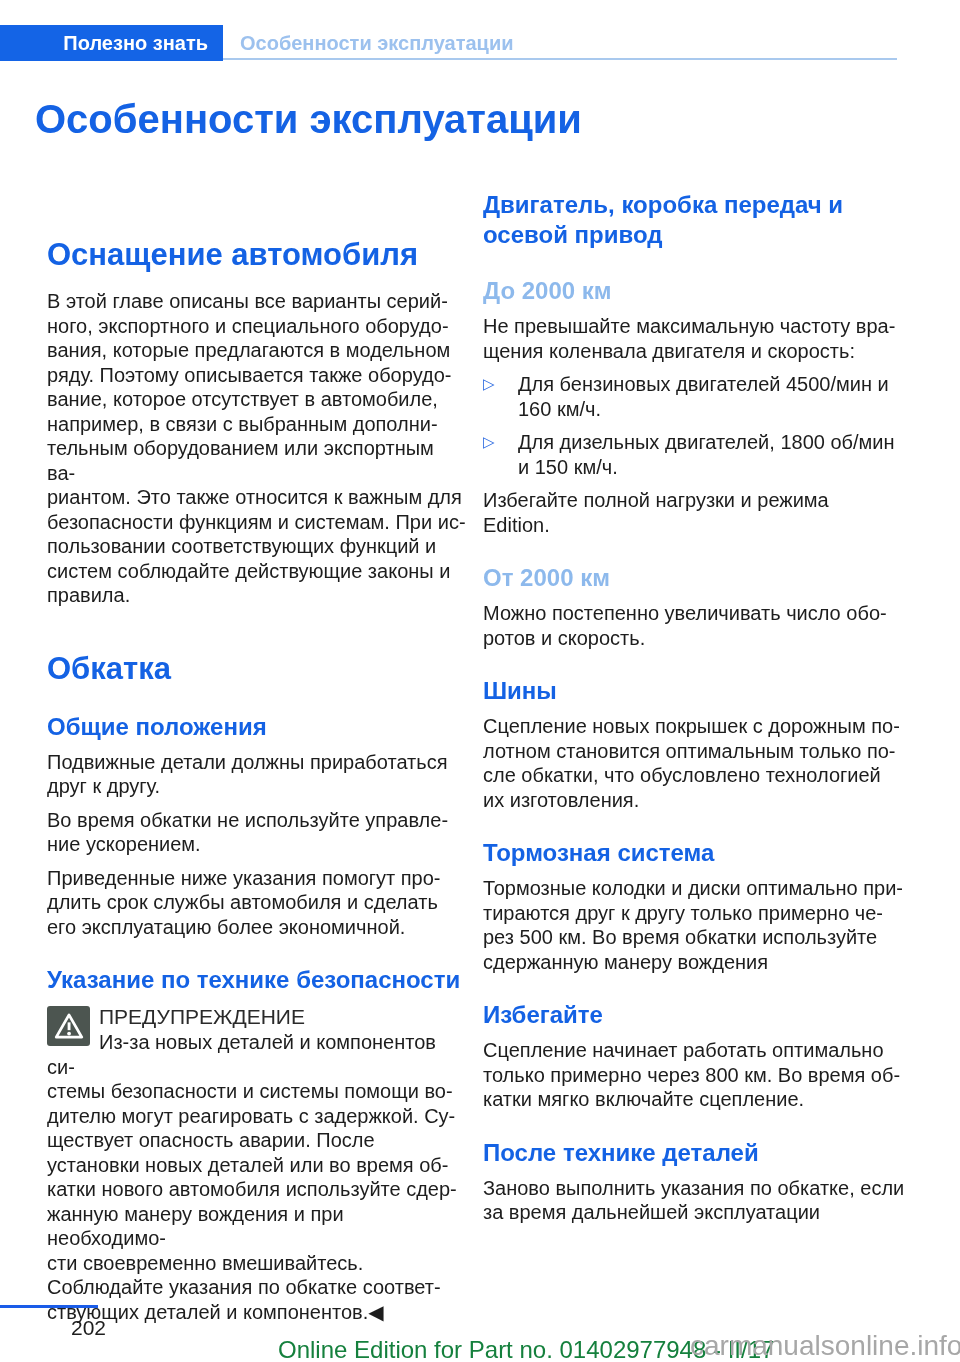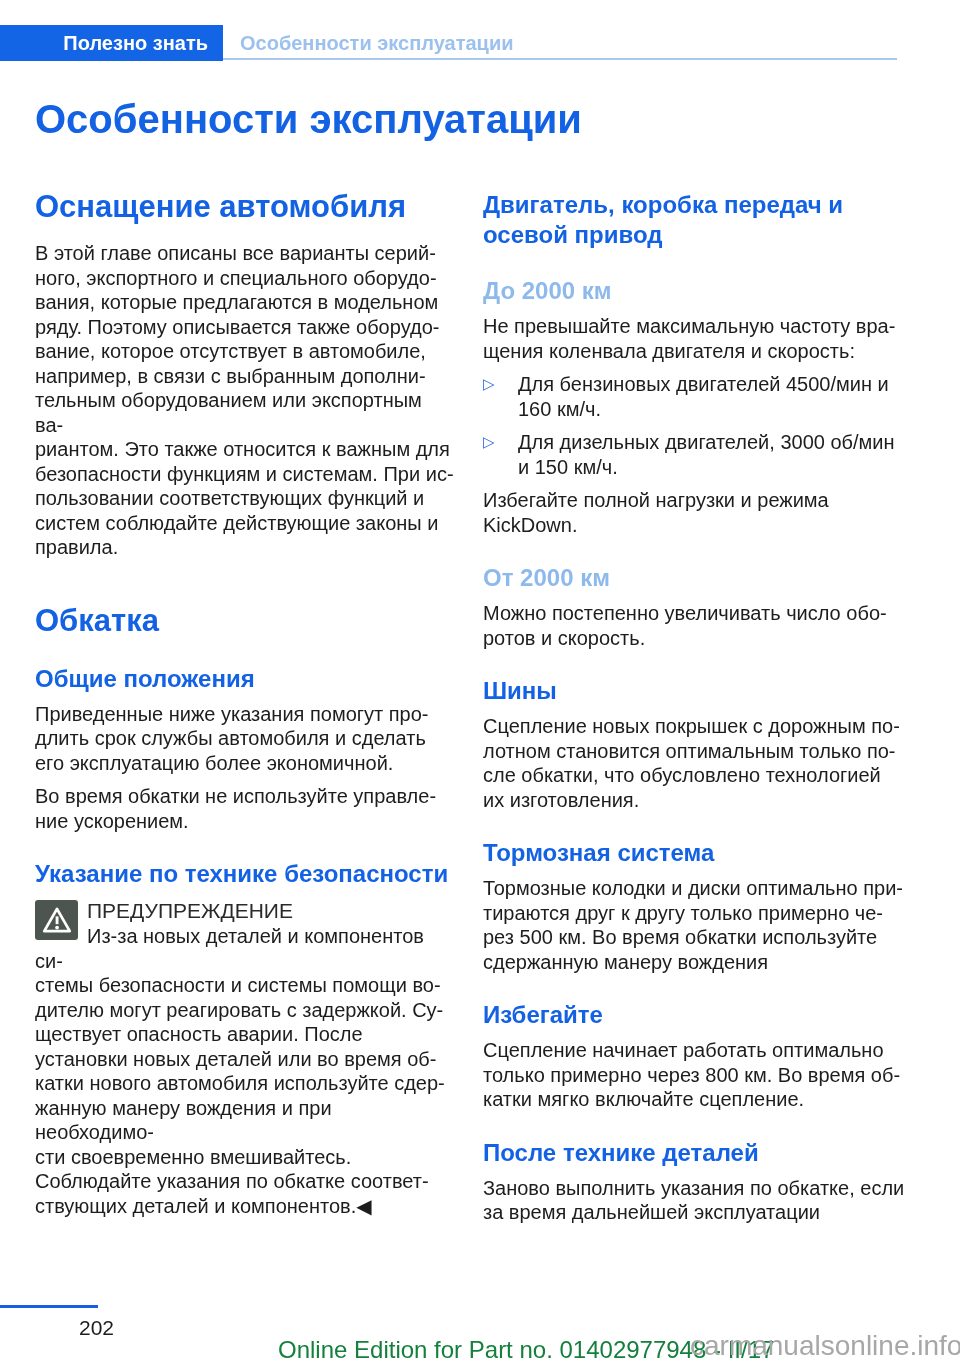--- a/index.html
+++ b/index.html
@@ -20,21 +20,21 @@
     position:absolute;left:240px;top:0;height:36px;line-height:36px;
     color:#9cc1ee;font-weight:bold;font-size:20px;white-space:nowrap;
   }
   
   .page-title{
     position:absolute;left:35px;top:97px;margin:0;
     font-size:40px;line-height:44px;font-weight:bold;color:#1462e4;white-space:nowrap;
   }
   
   .col{position:absolute;top:190px;}
-  .col-left{left:35px;width:420px;}
+  .col-left{left:47px;width:420px;margin-top:48px;}
   .col-right{left:483px;width:424px;}
   .col > :first-child{margin-top:0;}
   .h2{font-size:31px;line-height:34px;font-weight:bold;color:#1462e4;margin:44px 0 17px;}
   .h3{font-size:24px;line-height:30px;font-weight:bold;color:#1462e4;margin:26px 0 8px;white-space:pre-line;}
   .h3.light{color:#8db9ec;}
   p.body{font-size:20px;line-height:24.5px;margin:0 0 9px;white-space:pre-line;}
   
   .bullet{display:flex;margin:0 0 9px;}
   .bullet-marker{
     flex:0 0 35px;color:#2d6be0;font-size:15px;line-height:24.5px;
@@ -44,21 +44,21 @@
   
   .warning{margin-top:7px;}
   .warn-icon{
     float:left;width:43px;height:40px;background:#4c5550;border-radius:3px;
     margin:3px 9px 5px 0;display:flex;align-items:center;justify-content:center;
   }
   .warn-title{font-size:21px;line-height:27px;color:#2a2a2a;margin:0;}
   .warning p.body{margin-bottom:0;}
   
   .footer-line{position:absolute;left:0;top:1305px;width:98px;height:3px;background:#1a5ce8;}
-  .page-number{position:absolute;left:16px;top:1316px;width:98px;text-align:right;font-size:21px;color:#1d1d1d;}
+  .page-number{position:absolute;left:8px;top:1316px;width:98px;text-align:right;font-size:21px;color:#1d1d1d;}
   .edition{position:absolute;left:278px;top:1336px;font-size:24px;color:#15803d;white-space:nowrap;text-align:center;}
   .watermark{position:absolute;left:690px;top:1330px;font-size:28px;color:#a7a7a7;white-space:nowrap;}
 </style>
 </head>
 <body>
 
 <div class="topbar">
   <div class="topbar-line"></div>
   <div class="tab-box">Полезно знать</div>
   <div class="tab-section">Особенности эксплуатации</div>
@@ -77,25 +77,27 @@
 тельным оборудованием или экспортным ва-
 риантом. Это также относится к важным для
 безопасности функциям и системам. При ис-
 пользовании соответствующих функций и
 систем соблюдайте действующие законы и
 правила.</p>
 
   <h2 class="h2">Обкатка</h2>
 
   <h3 class="h3">Общие положения</h3>
+  <p class="body">Подвижные детали должны приработаться
+друг к другу.</p>
+  <p class="body">Во время обкатки не используйте управле-
+ние ускорением.</p>
   <p class="body">Приведенные ниже указания помогут про-
 длить срок службы автомобиля и сделать
 его эксплуатацию более экономичной.</p>
-  <p class="body">Во время обкатки не используйте управле-
-ние ускорением.</p>
 
   <h3 class="h3">Указание по технике безопасности</h3>
   <div class="warning">
     <span class="warn-icon">
       <svg width="30" height="29" viewBox="0 0 24 23" aria-hidden="true">
         <path d="M12 2.2 L22.2 20 H1.8 Z" fill="none" stroke="#ffffff" stroke-width="2.2" stroke-linejoin="round"></path>
         <rect x="10.9" y="8.2" width="2.3" height="6.2" fill="#ffffff"></rect>
         <circle cx="12.05" cy="17.1" r="1.5" fill="#ffffff"></circle>
       </svg>
     </span>
@@ -120,25 +122,25 @@
   <h3 class="h3 light">До 2000 км</h3>
   <p class="body">Не превышайте максимальную частоту вра-
 щения коленвала двигателя и скорость:</p>
   <div class="bullet">
     <span class="bullet-marker">▷</span>
     <span class="bullet-text">Для бензиновых двигателей 4500/мин и
 160 км/ч.</span>
   </div>
   <div class="bullet">
     <span class="bullet-marker">▷</span>
-    <span class="bullet-text">Для дизельных двигателей, 3000 об/мин
+    <span class="bullet-text">Для дизельных двигателей, 1800 об/мин
 и 150 км/ч.</span>
   </div>
   <p class="body">Избегайте полной нагрузки и режима
-KickDown.</p>
+Edition.</p>
 
   <h3 class="h3 light">От 2000 км</h3>
   <p class="body">Можно постепенно увеличивать число обо-
 ротов и скорость.</p>
 
   <h3 class="h3">Шины</h3>
   <p class="body">Сцепление новых покрышек с дорожным по-
 лотном становится оптимальным только по-
 сле обкатки, что обусловлено технологией
 их изготовления.</p>

